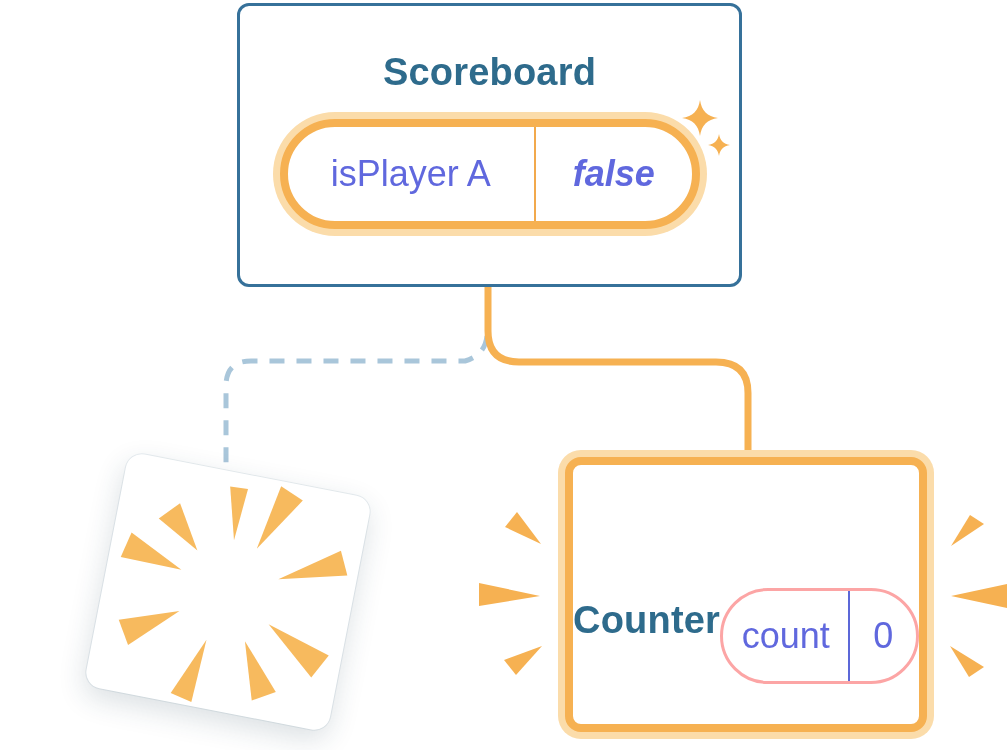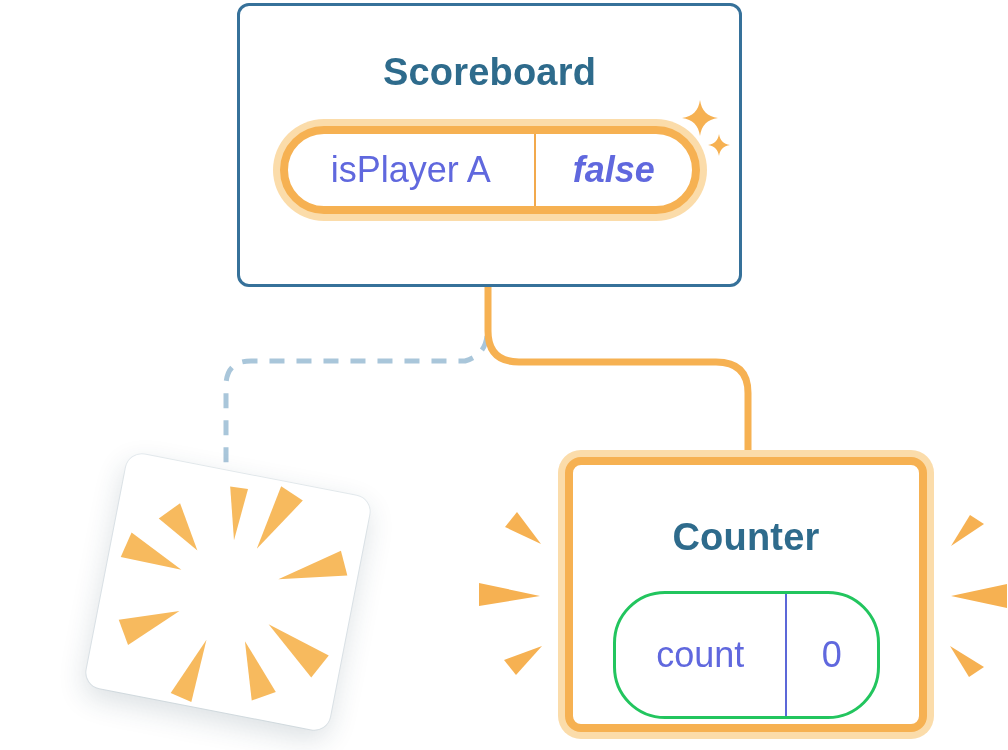--- a/index.html
+++ b/index.html
@@ -10,51 +10,52 @@
   }
   .overlay { position:absolute; left:0; top:0; width:1008px; height:750px; }
 
   .card { position:absolute; background:#ffffff; box-sizing:border-box; }
 
   .scoreboard-card {
     left:237px; top:3px; width:505px; height:284px;
     border:3px solid #36719a; border-radius:12px;
     display:flex; flex-direction:column; align-items:center;
     padding-top:44px;
+    gap:25px;
   }
   .counter-card {
     left:565px; top:457px; width:362px; height:275px;
     border:8px solid #f6b152; border-radius:16px;
     box-shadow:0 0 0 7px #fbdcaa;
-    display:flex; flex-direction:column; align-items:center;
+    display:flex; flex-direction:row; align-items:center;
     padding-top:50px;
   }
   .destroyed-card {
     left:104px; top:473px; width:248px; height:238px;
     border-radius:16px; transform:rotate(11deg);
     box-shadow:0 10px 28px rgba(30,60,80,0.16), 0 0 0 1px rgba(170,190,205,0.25);
   }
 
   .component-title {
     font-size:38px; line-height:44px; font-weight:600;
     color:#2e6b8c; letter-spacing:0.2px;
   }
 
   .pill {
     display:flex; align-items:stretch; box-sizing:border-box;
     background:#ffffff; overflow:hidden;
   }
   .state-pill {
-    margin-top:32px; width:420px; height:88px;
+    width:420px; height:110px;
     border:8px solid #f6b152; border-radius:60px;
     box-shadow:0 0 0 7px #fbdcaa;
   }
   .count-pill {
-    margin-top:32px; width:267px; height:128px;
-    border:3px solid #22c55e; border-radius:52px;
+    margin-top:32px; width:267px; height:96px;
+    border:3px solid #fca5a5; border-radius:52px;
   }
   .pill-cell {
     display:flex; align-items:center; justify-content:center;
     font-size:36px; color:#6068de; white-space:nowrap;
   }
   .state-pill .pill-label { flex:0 0 61%; }
   .state-pill .pill-value { flex:1 1 auto; font-weight:700;font-style:italic; }
   .count-pill .pill-label { flex:0 0 65%; }
   .count-pill .pill-value { flex:1 1 auto; }
   .pill-sep { width:2px; flex:0 0 2px; }

